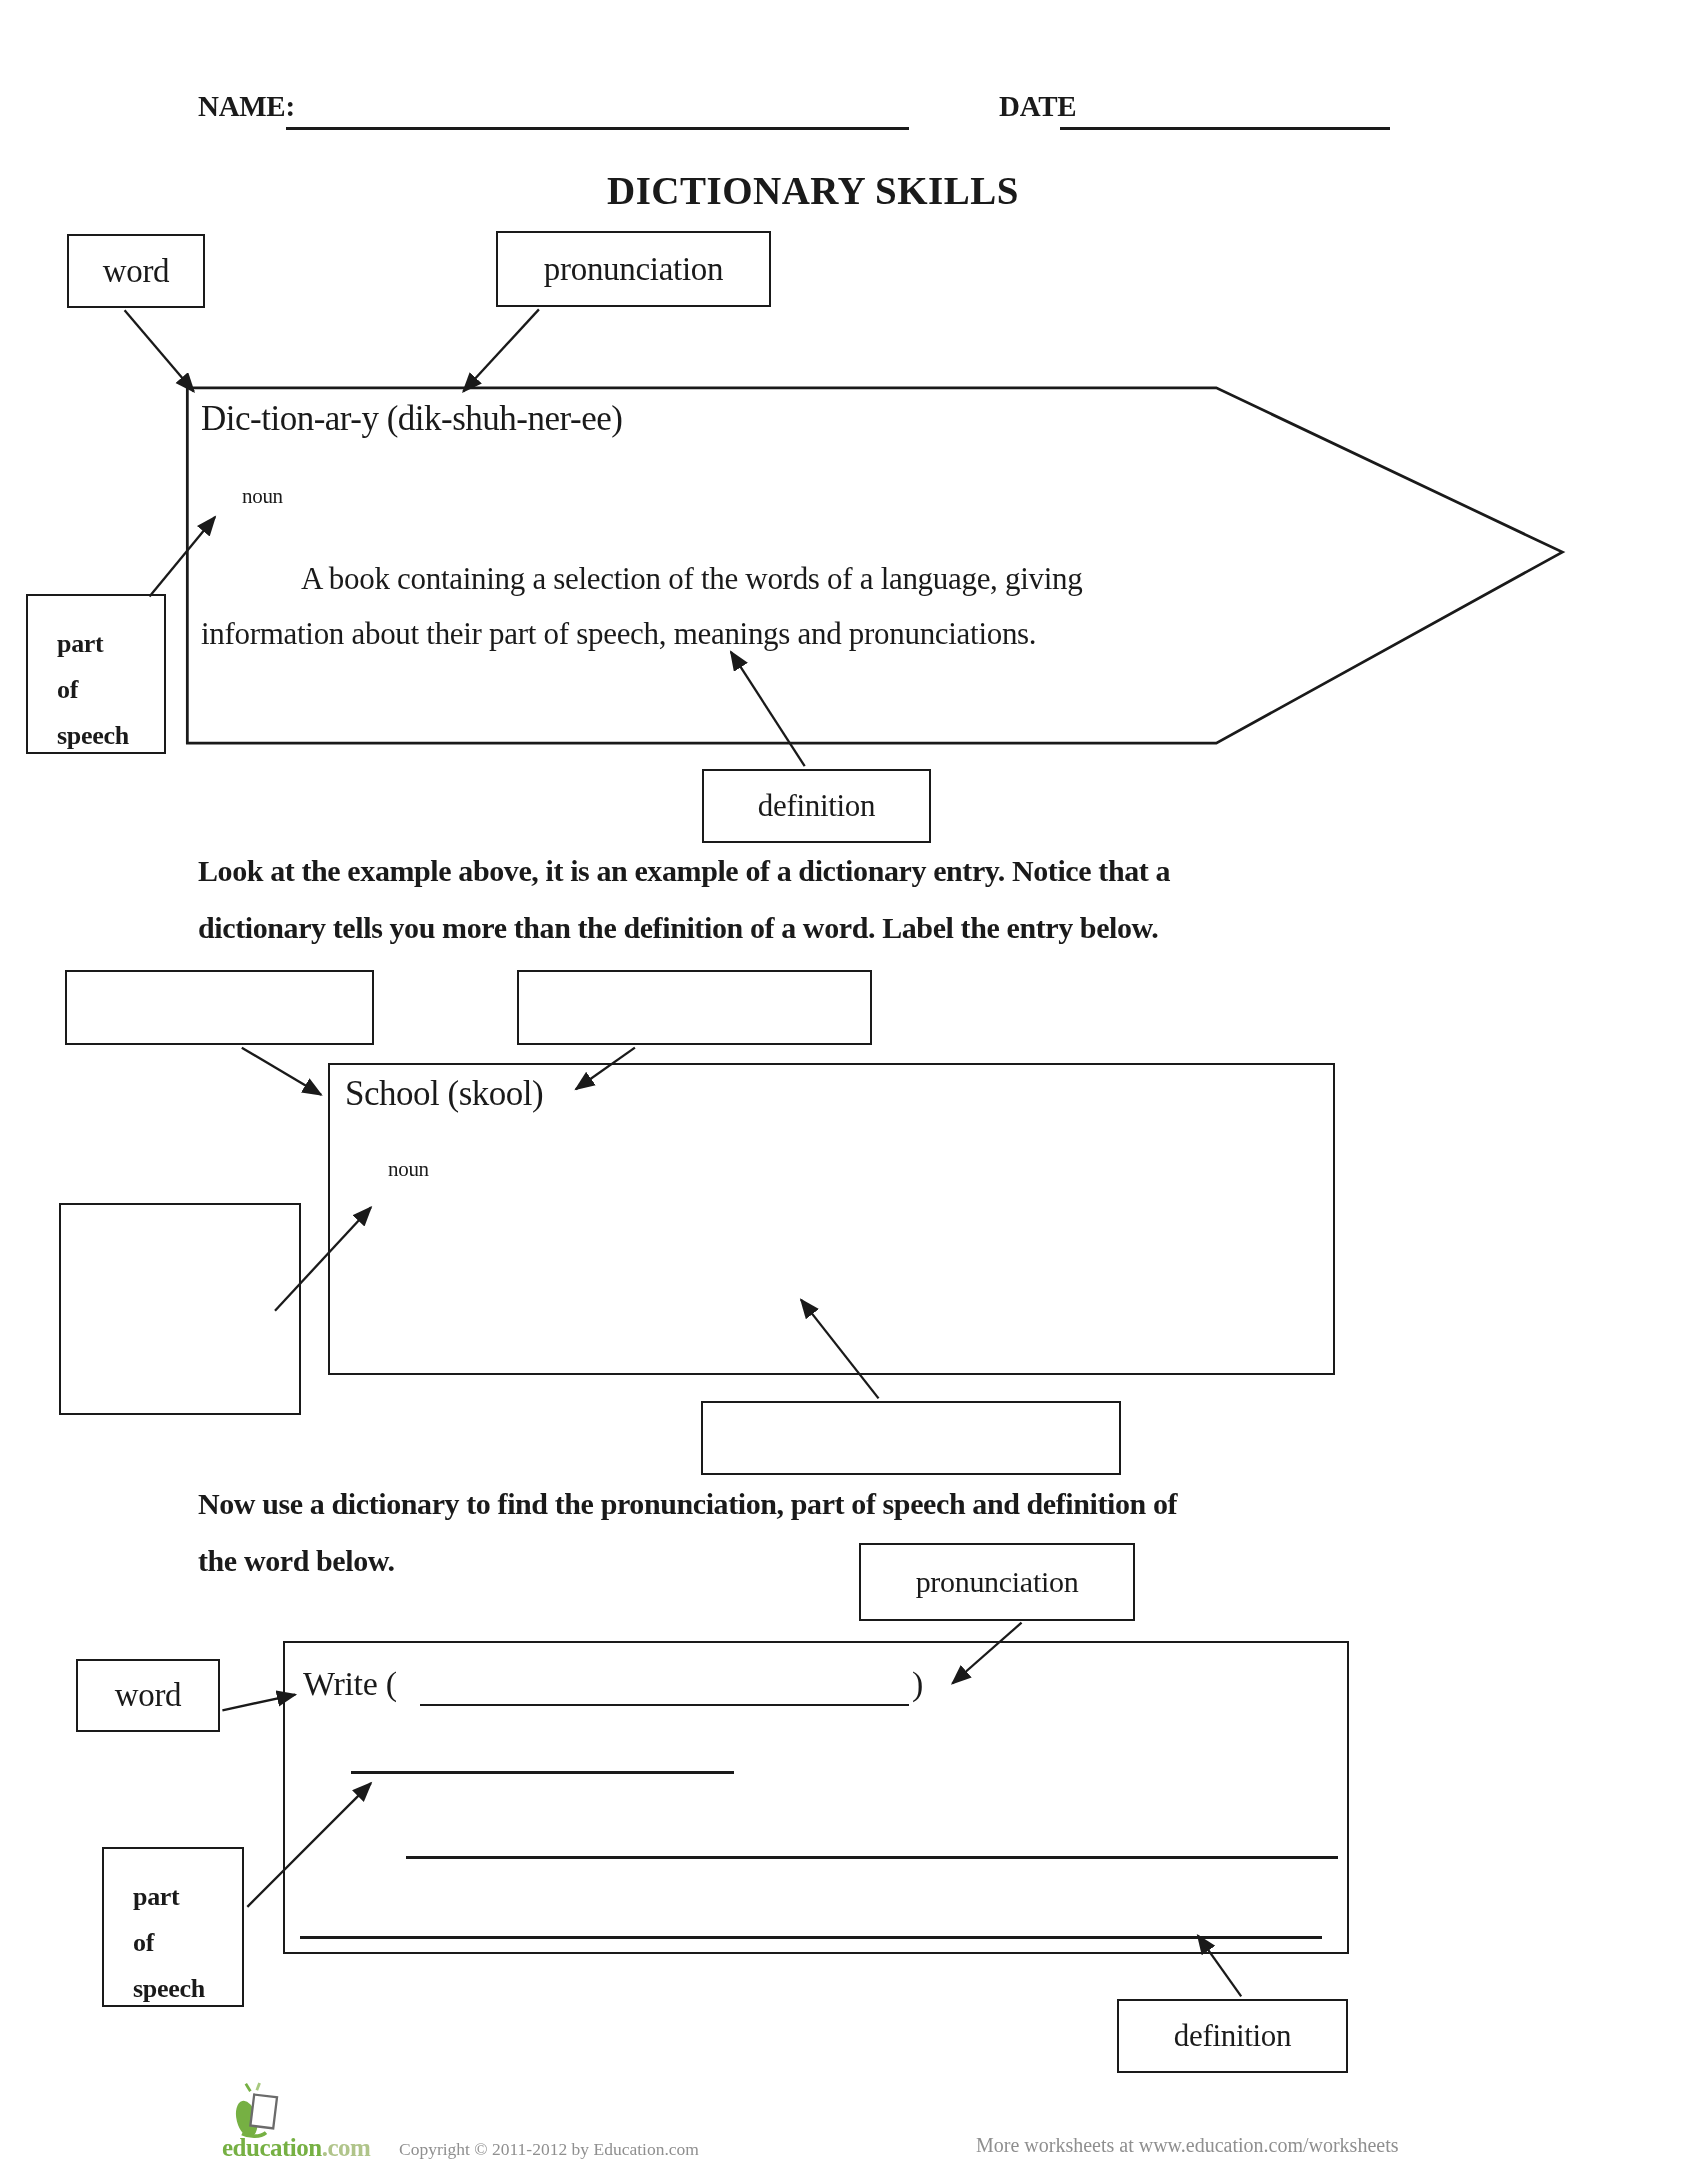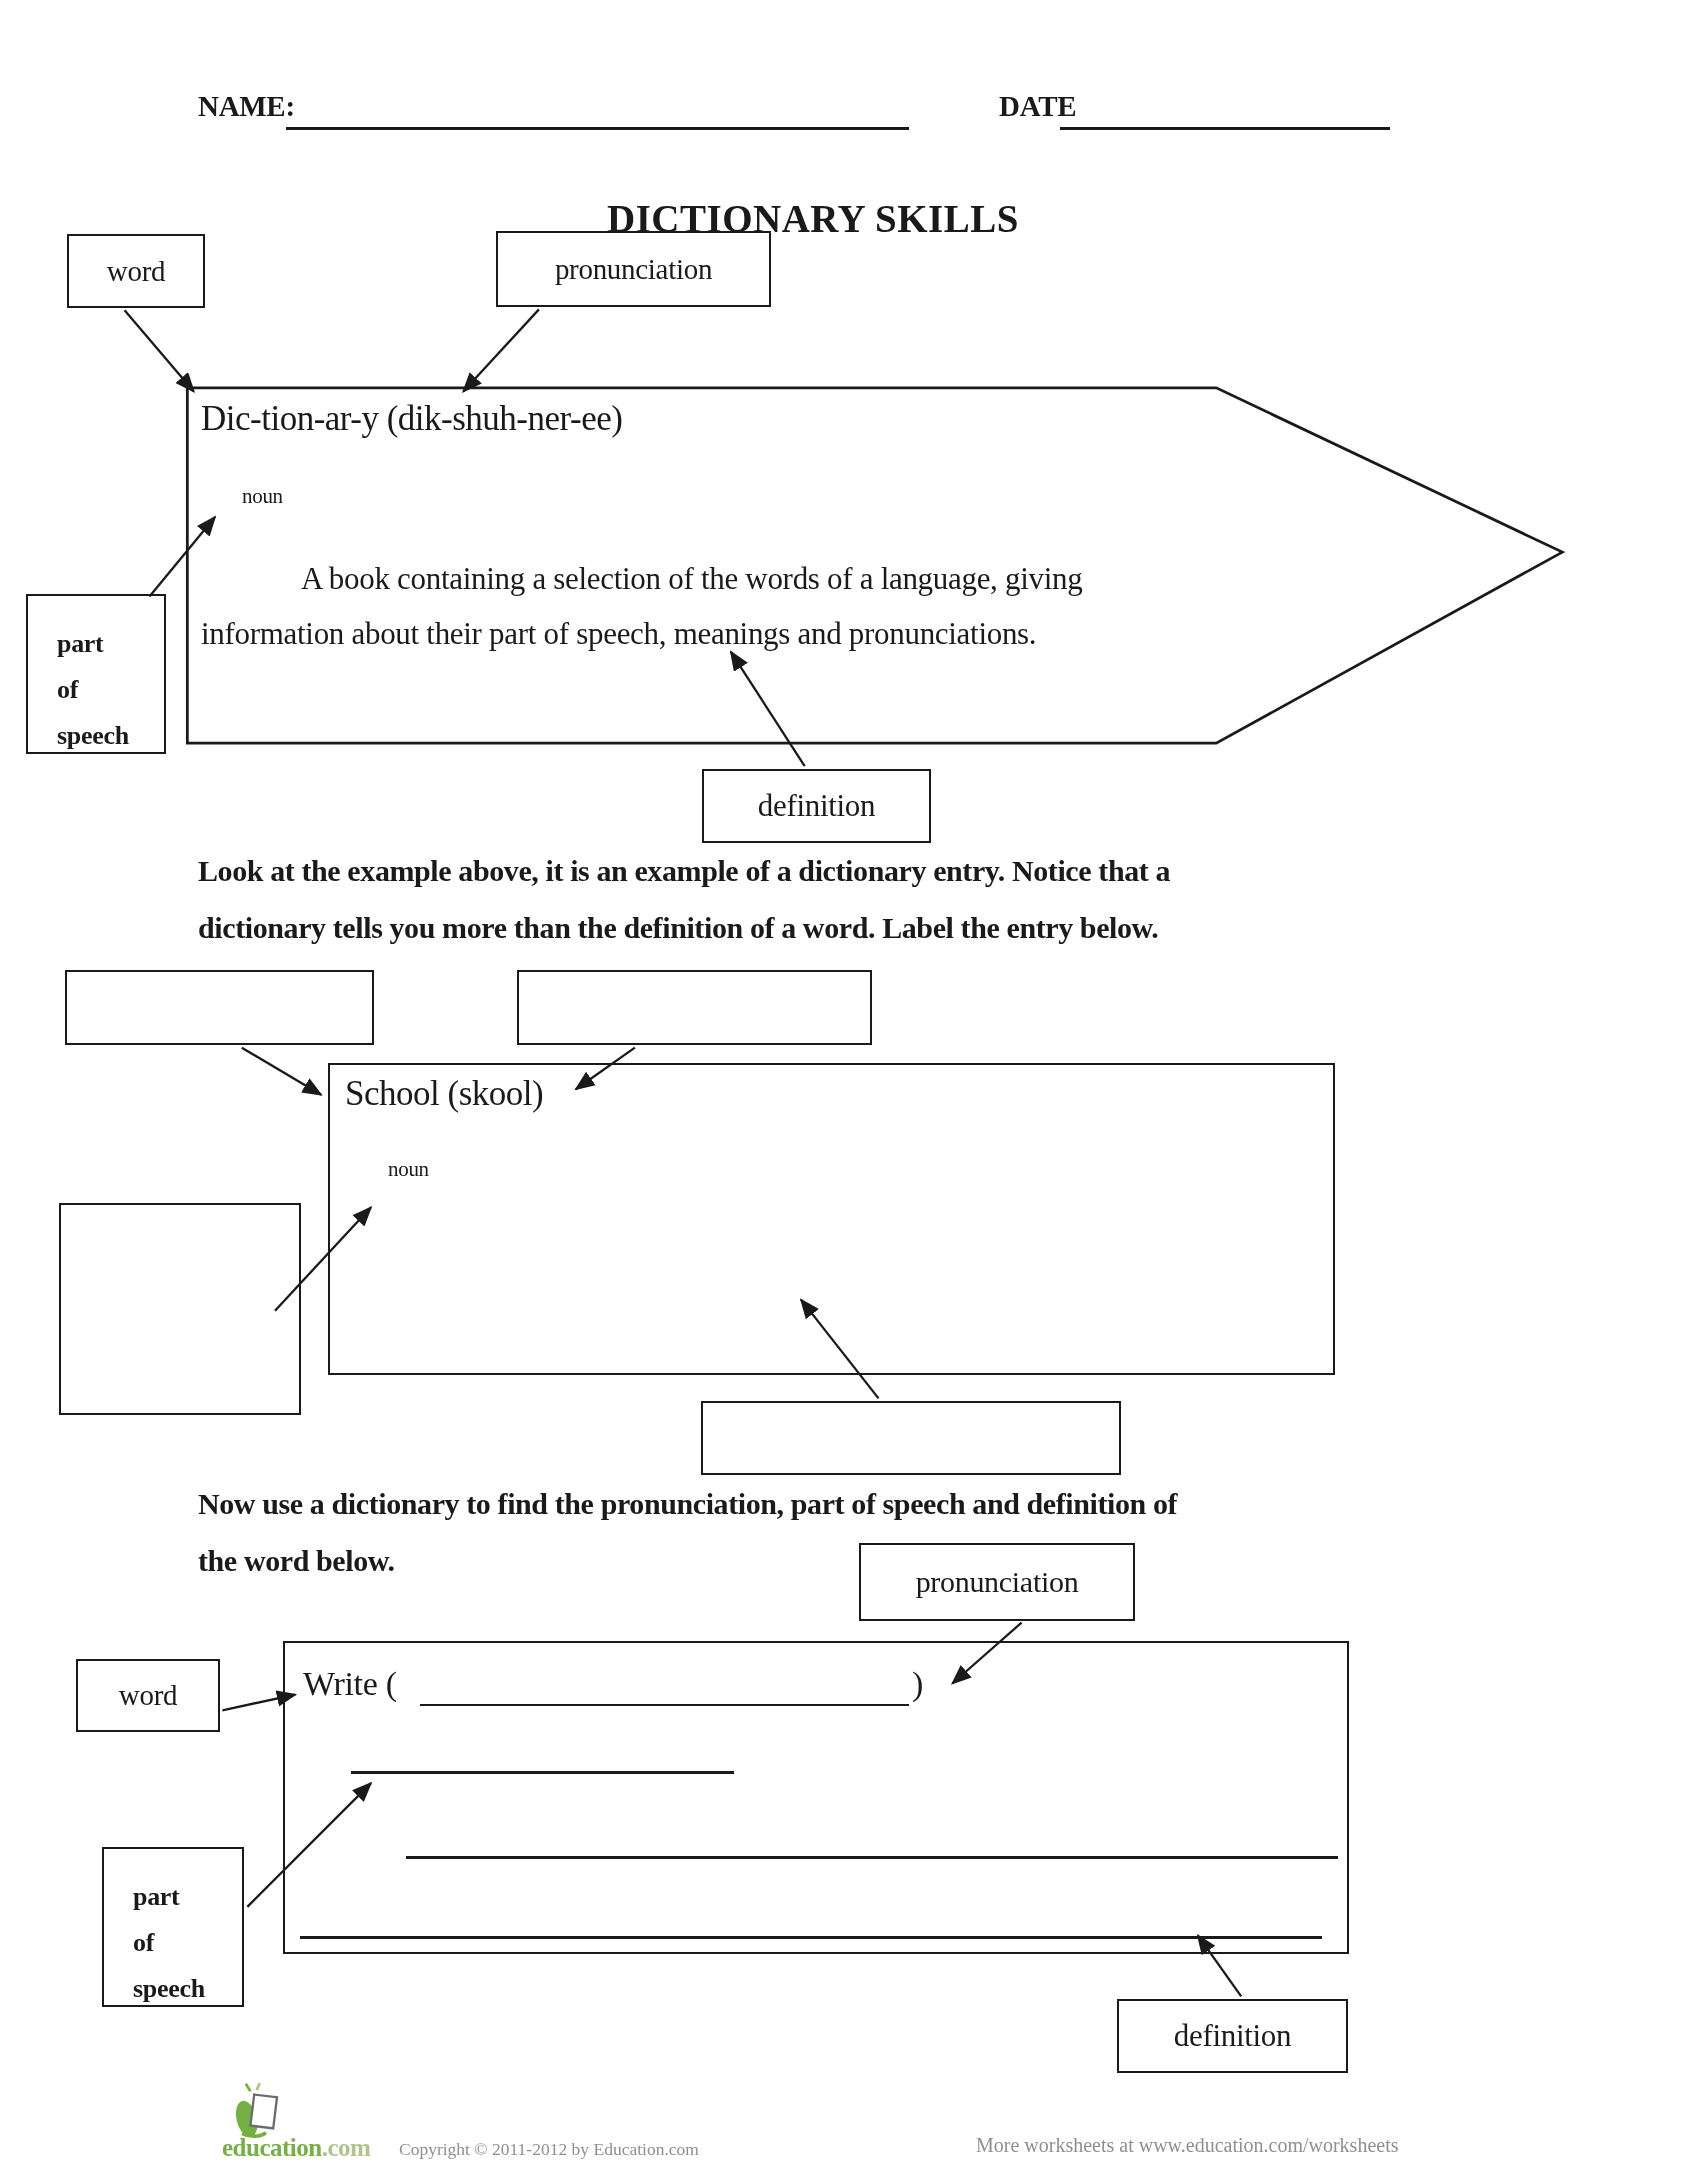--- a/index.html
+++ b/index.html
@@ -13,40 +13,40 @@
     position:relative;width:1626px;height:2183px;background:#ffffff;overflow:hidden;
     font-family:Liberation Serif, serif;color:var(--ink);
   }
   .abs{position:absolute;}
   svg.overlay{position:absolute;left:0;top:0;pointer-events:none;}
   .rule{position:absolute;border-top:3.7px solid var(--ink);height:0;}
   .box{
     position:absolute;border:2.8px solid var(--ink);background:transparent;
     box-sizing:border-box;display:flex;align-items:center;justify-content:center;
   }
-  .box-label{font-size:29px;letter-spacing:-0.3px;}
+  .box-label{font-size:33px;letter-spacing:-0.3px;}
   .pos-box{align-items:flex-start;justify-content:flex-start;}
   .pos-label{
     font-weight:bold;font-size:26px;line-height:46px;white-space:pre-line;
     padding:25px 0 0 29px;letter-spacing:-0.3px;
   }
   .headword{position:absolute;font-size:35px;letter-spacing:-0.5px;}
   .pos-word{position:absolute;font-size:21px;letter-spacing:-0.3px;}
   .entry-text{
     position:absolute;font-size:31px;line-height:55px;white-space:pre-line;
     text-indent:100px;letter-spacing:-0.3px;width:1200px;
   }
   .bold-instr{
     position:absolute;font-weight:bold;font-size:30px;line-height:57px;
     white-space:pre-line;letter-spacing:-0.4px;width:1311px;
   }
   .hdr-label{position:absolute;font-weight:bold;font-size:29px;letter-spacing:-0.3px;}
   .title{
     position:absolute;left:0;right:0;top:168px;text-align:center;
-    font-weight:bold;font-size:39px;letter-spacing:0.5px;margin-top:28px;
+    font-weight:bold;font-size:39px;letter-spacing:0.5px;
   }
   .write-text{position:absolute;font-size:34px;letter-spacing:-0.3px;}
   .brand{position:absolute;font-size:25px;font-weight:bold;letter-spacing:-0.5px;}
   .brand .b1{color:var(--logo-green);}
   .brand .b2{color:var(--logo-suffix);}
   .foot-small{position:absolute;color:var(--footer-gray);}
 </style>
 </head>
 <body>
 

